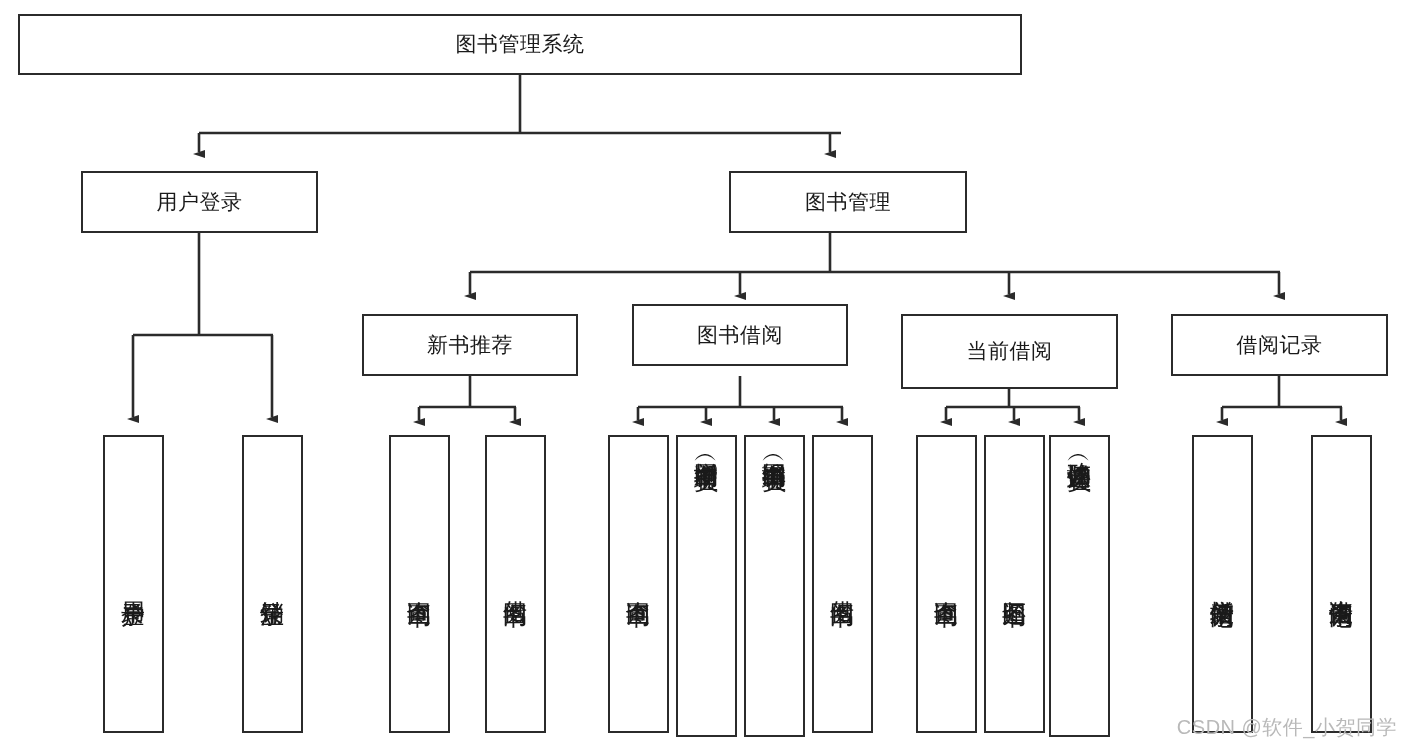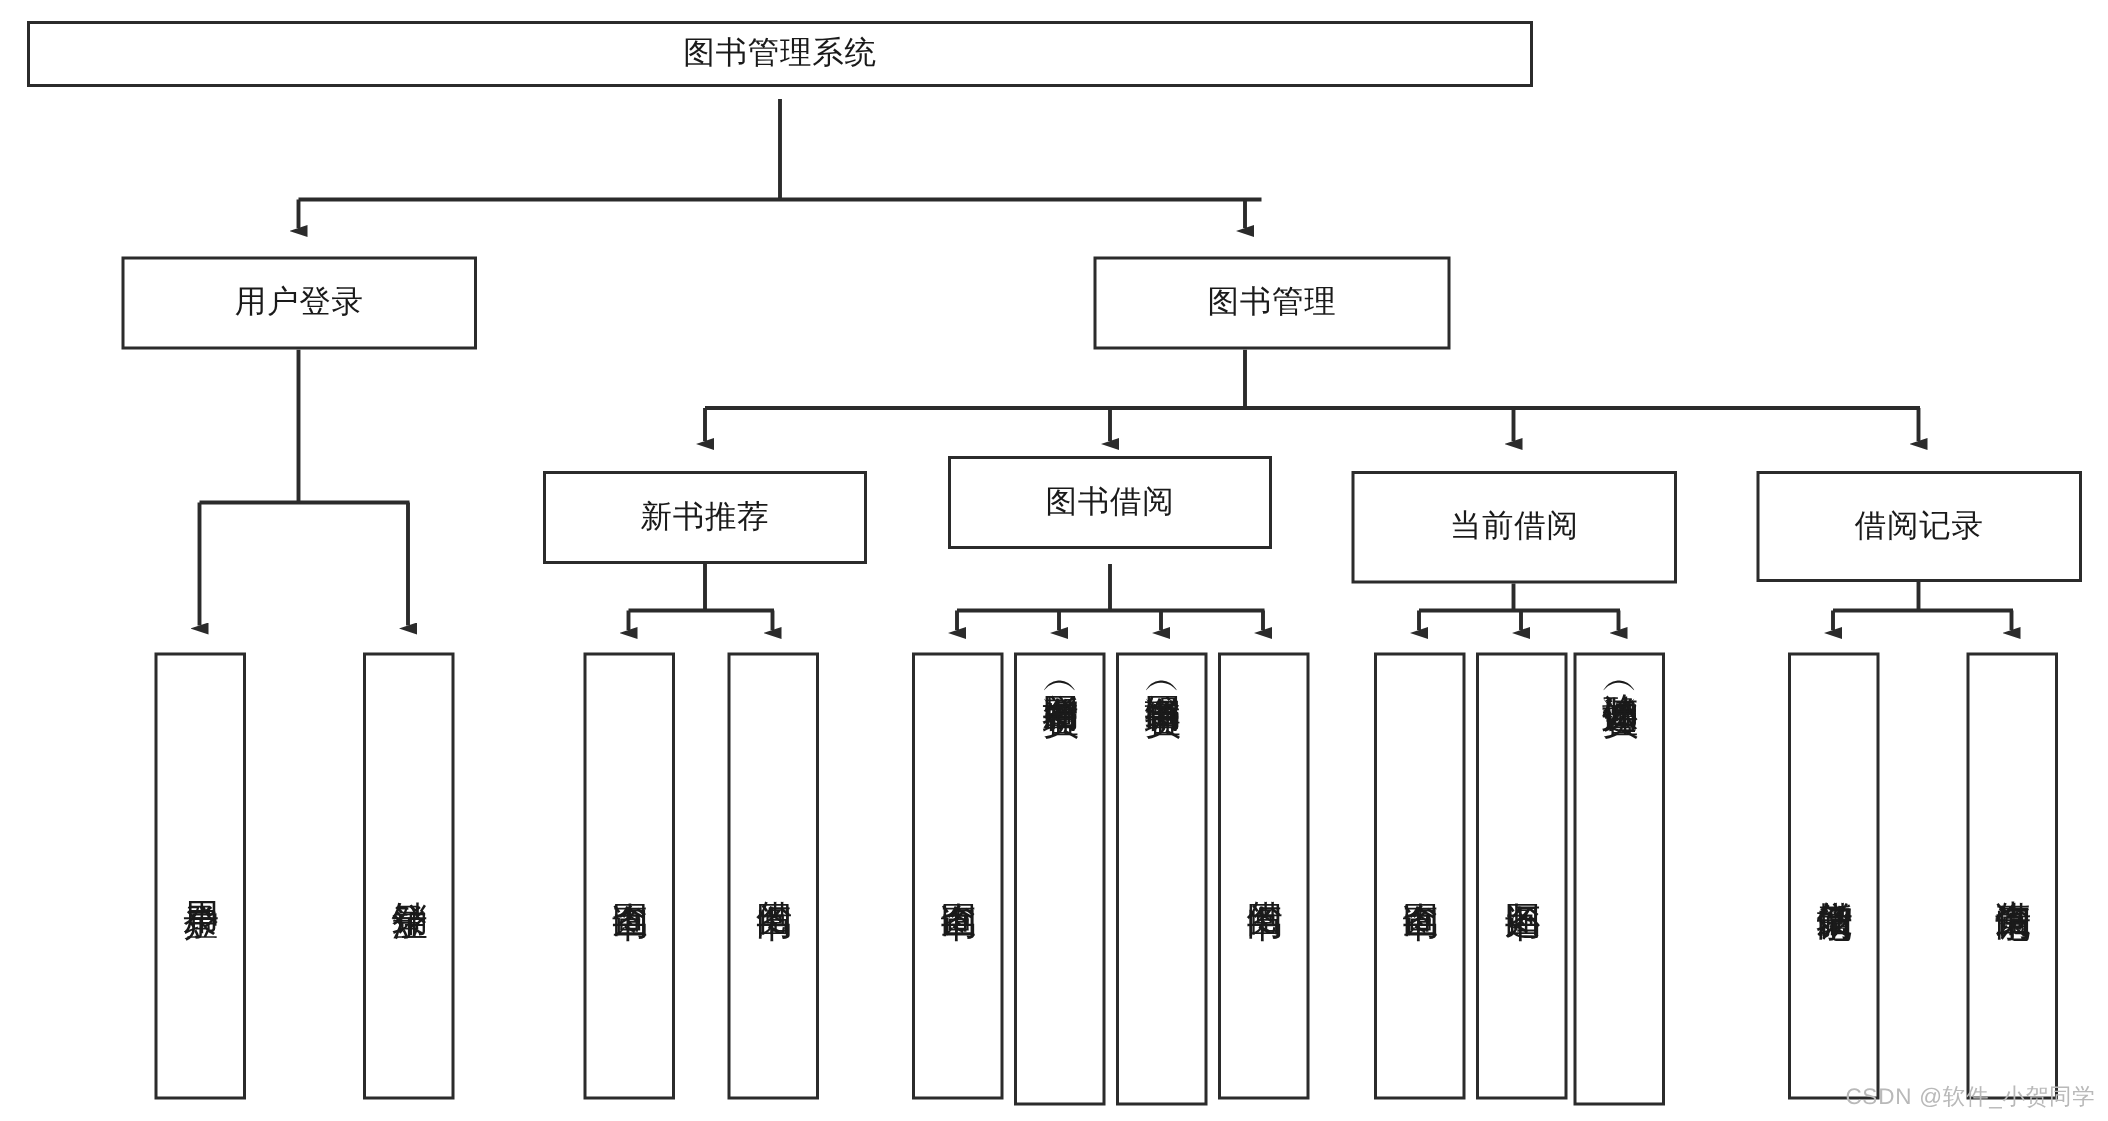--- a/index.html
+++ b/index.html
@@ -58,21 +58,21 @@
     white-space: nowrap;
   }
   .node.vertical.centered {
     align-items: center;
     padding-top: 0;
   }
   .watermark {
     position: absolute;
     right: 8px;
     bottom: 6px;
-    font-size: 15px;
+    font-size: 20px;
     color: #b9b9b9;
     white-space: nowrap;
     letter-spacing: 0.5px;
   }
 </style>
 </head>
 <body>
 
 <div id="canvas">
 
@@ -119,41 +119,41 @@
       <path d="M1014,407 L1014,420" marker-end="url(#arrow)"></path>
       <path d="M1079,407 L1079,420" marker-end="url(#arrow)"></path>
 
       <path d="M1279,376 L1279,407"></path>
       <path d="M1222,407 L1342,407"></path>
       <path d="M1222,407 L1222,420" marker-end="url(#arrow)"></path>
       <path d="M1341,407 L1341,420" marker-end="url(#arrow)"></path>
     </g>
   </svg>
 
-  <div class="node horizontal" style="left:18px; top:14px; width:1004px; height:44px;">
+  <div class="node horizontal" style="left:18px; top:14px; width:1004px; height:61px;">
     <span class="label">图书管理系统</span>
   </div>
 
   <div class="node horizontal" style="left:81px; top:171px; width:237px; height:62px;">
     <span class="label">用户登录</span>
   </div>
   <div class="node horizontal" style="left:711px; top:171px; width:238px; height:62px;margin-left:18px;">
     <span class="label">图书管理</span>
   </div>
 
   <div class="node horizontal" style="left:362px; top:314px; width:216px; height:62px;">
     <span class="label">新书推荐</span>
   </div>
   <div class="node horizontal" style="left:632px; top:304px; width:216px; height:62px;">
     <span class="label">图书借阅</span>
   </div>
   <div class="node horizontal" style="left:901px; top:314px; width:217px; height:75px;">
     <span class="label">当前借阅</span>
   </div>
-  <div class="node horizontal" style="left:1171px; top:314px; width:217px; height:74px;">
+  <div class="node horizontal" style="left:1171px; top:314px; width:217px; height:62px;">
     <span class="label">借阅记录</span>
   </div>
 
   <div class="node vertical centered" style="left:103px; top:435px; width:61px; height:298px;">
     <span class="label">用户登录</span>
   </div>
   <div class="node vertical centered" style="left:242px; top:435px; width:61px; height:298px;">
     <span class="label">注销登录</span>
   </div>
 

